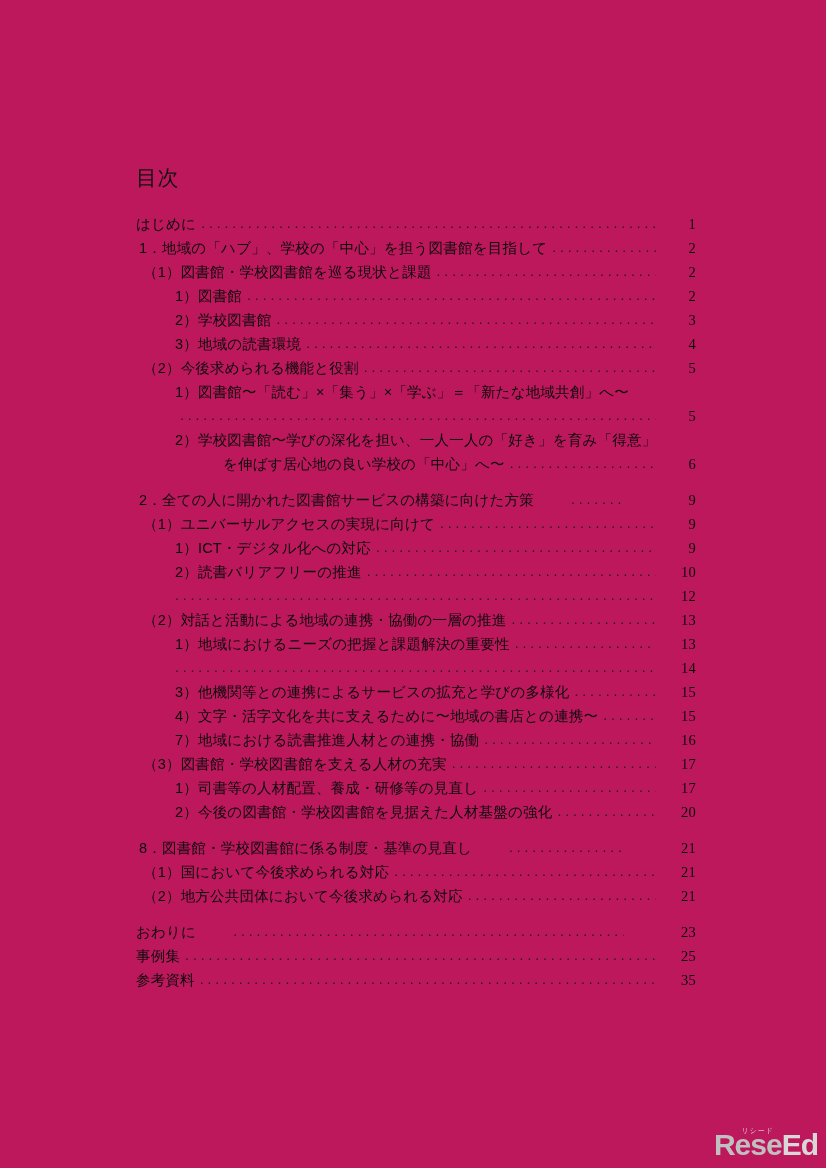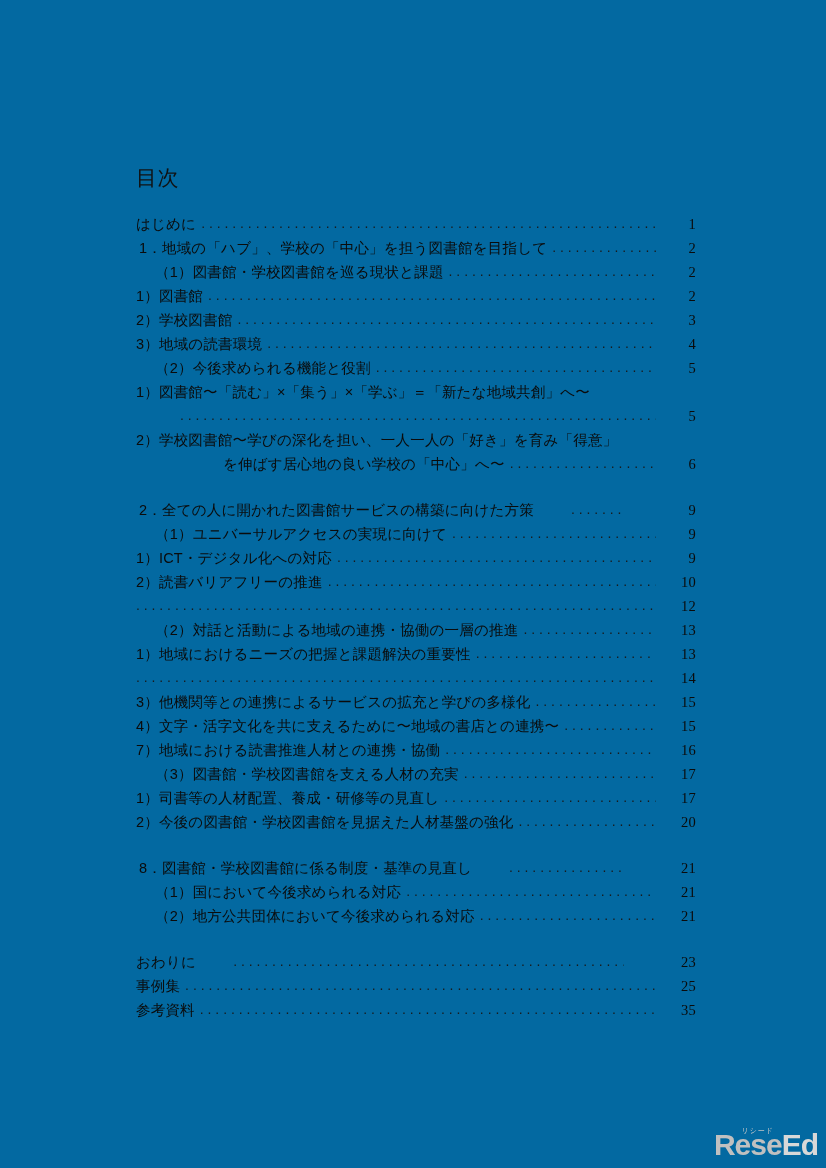--- a/index.html
+++ b/index.html
@@ -4,21 +4,21 @@
 <style>
   html, body {
     margin: 0;
     padding: 0;
     background: #ffffff;
   }
   .page {
     position: relative;
     width: 826px;
     height: 1168px;
-    background: #0369a1;
+    background: #be185d;
     overflow: hidden;
     font-family: "Liberation Sans", "DejaVu Sans", sans-serif;
     color: #000000;
     box-sizing: border-box;
   }
   .toc-title {
     position: absolute;
     left: 136px;
     top: 165px;
     font-size: 21px;
@@ -68,28 +68,28 @@
     text-align: right;
     padding-left: 6px;
     font-size: 14.5px;
     font-family: "Liberation Serif", "DejaVu Serif", serif;
   }
   .entry.no-leader .leader::after { content: ""; }
 
   
   .lvl0 { margin-left: 0px; }
   .lvl1 { margin-left: 3px; }
-  .lvl2 { margin-left: 19px; }
-  .lvl3 { }
+  .lvl2 { margin-left: 7px; }
+  .lvl3 { margin-left: 39px; }
 
   
   .cont-dots { margin-left: 39px; }
   .cont-text { margin-left: 87px; }
 
-  .gap-before { margin-top: 22px; gap: 32px; }
+  .gap-before { margin-top: 12px; gap: 32px; }
 
   .logo {
     position: absolute;
     right: 8px;
     bottom: 6px;
     width: 104px;
     height: 40px;
     text-align: right;
   }
   .logo-ruby {

